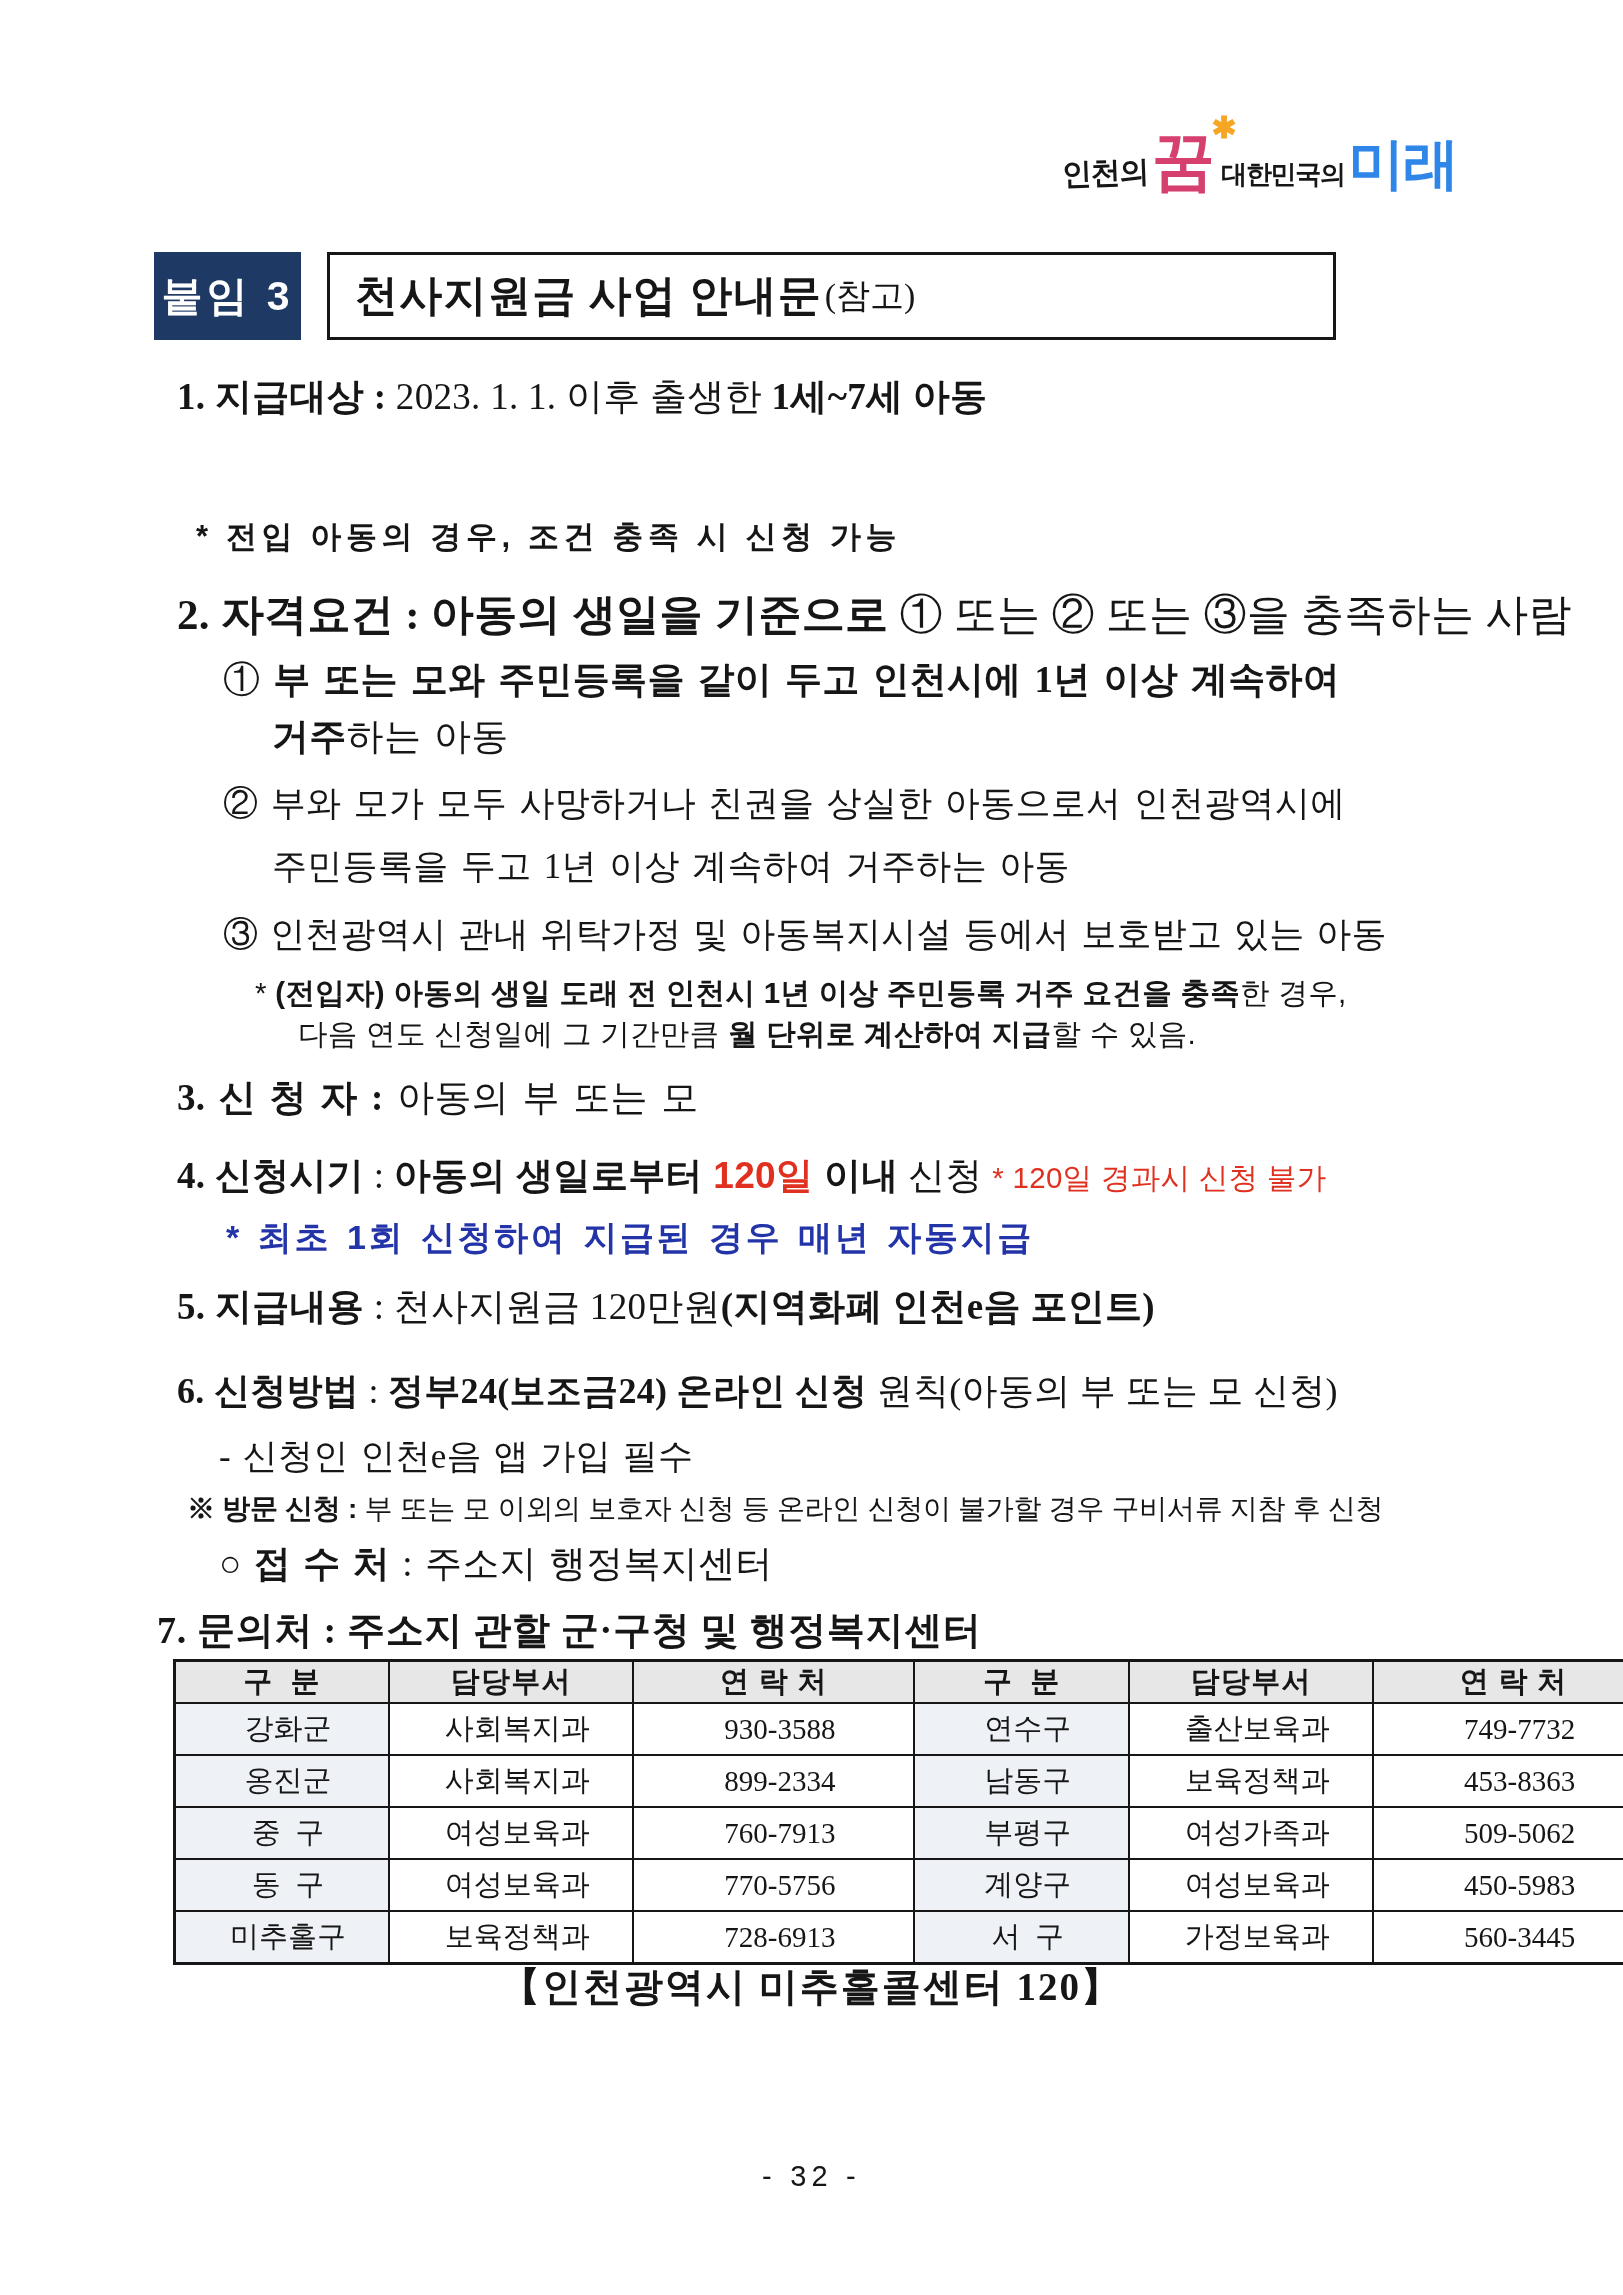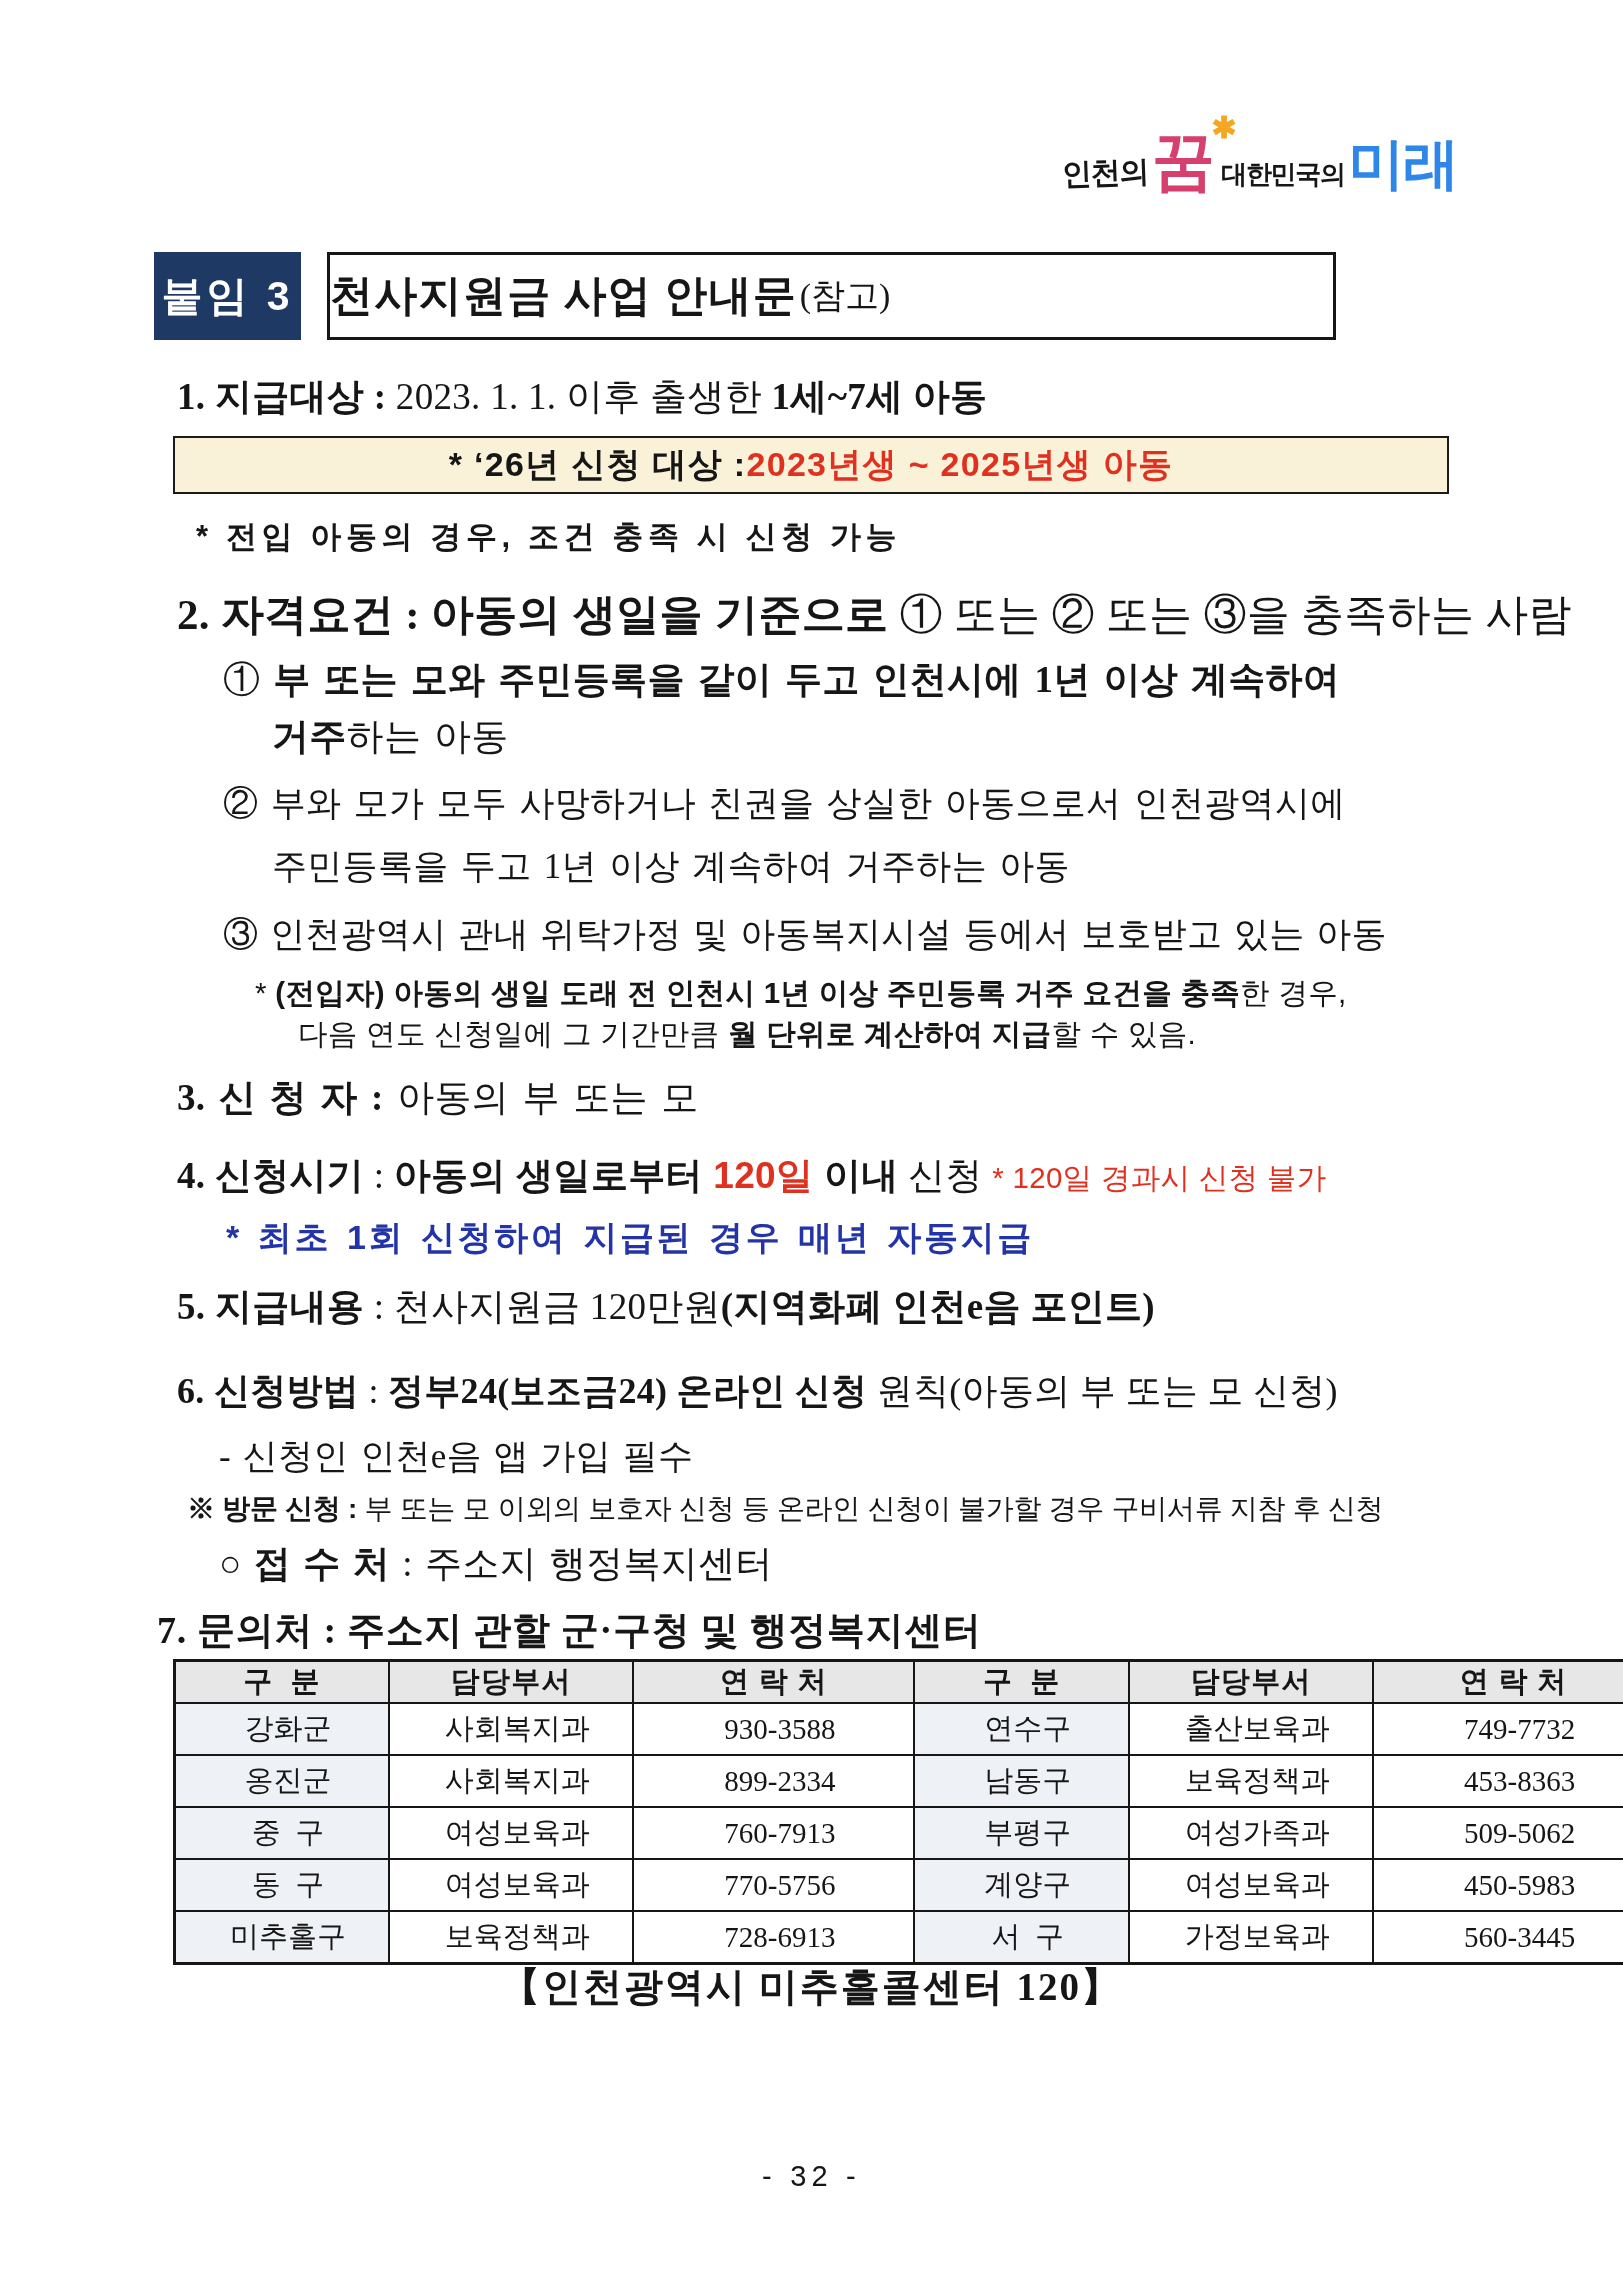--- a/index.html
+++ b/index.html
@@ -21,21 +21,21 @@
   .logo .t2{font-size:63px;color:var(--logo_pink);position:relative;margin:0 6.5px 0 3.9px;line-height:1;}
   .logo .star{position:absolute;top:-17px;right:-22px;font-size:30px;color:var(--star_orange);}
   .logo .t3{font-size:26px;letter-spacing:-1.3px;margin-right:3.9px;}
   .logo .t4{font-size:56px;color:var(--logo_blue);letter-spacing:-1.3px;line-height:1;}
   
   .hdr{position:absolute;left:154px;top:252px;width:1182px;display:flex;align-items:stretch;}
   .badge{background:var(--navy);color:#fff;width:147px;min-height:88px;
          display:flex;align-items:center;justify-content:center;
          font-family:"Liberation Sans",sans-serif;font-weight:700;font-size:41px;letter-spacing:3.9px;}
   .titlebox{margin-left:26px;flex:1;border:3.3px solid #161616;display:flex;align-items:center;
-            background:#fff;}
+            padding-left:25px;background:#fff;}
   .titlebox .main{font-weight:700;font-size:43px;letter-spacing:1.3px;}
   .titlebox .suffix{font-weight:400;font-size:34px;margin-left:2.6px;}
   
   .line{position:absolute;white-space:nowrap;font-size:35px;letter-spacing:0.3px;}
   .sb{font-family:"Liberation Serif",serif;font-weight:700;}
   .sn{font-family:"Liberation Serif",serif;font-weight:400;}
   .gb{font-family:"Liberation Sans",sans-serif;font-weight:700;}
   .gn{font-family:"Liberation Sans",sans-serif;font-weight:400;}
   .red{color:var(--red);} .blue{color:var(--blue);} .sm{font-size:29.5px;}
   
@@ -92,24 +92,20 @@
   <div class="hdr">
     <div class="badge">붙임 3</div>
     <div class="titlebox">
       <span class="main">천사지원금 사업 안내문</span>
       <span class="suffix">(참고)</span>
     </div>
   </div>
 
   <div class="line" id="ln-s1"><span class="sb">1. 지급대상 : </span><span class="sn">2023. 1. 1. 이후 출생한 </span><span class="sb">1세~7세 아동</span></div>
 
-  <div class="highlight">
-      <span class="gb">* ‘26년 신청 대상 : </span>
-      <span class="gb red">2023년생 ~ 2025년생 아동</span>
-    </div>
 
   <div class="line" id="ln-note1"><span class="gb">* 전입 아동의 경우, 조건 충족 시 신청 가능</span></div>
 
   <div class="line" id="ln-s2"><span class="sb">2. 자격요건 : </span><span class="gb">아동의 생일을 기준으로</span><span class="sn"> ① 또는 ② 또는 ③을 충족하는 사람</span></div>
   <div class="line" id="ln-c1a"><span class="sn">① </span><span class="sb">부 또는 모와 주민등록을 같이 두고 인천시에 1년 이상 계속하여</span></div>
   <div class="line" id="ln-c1b"><span class="sb">거주</span><span class="sn">하는 아동</span></div>
   <div class="line" id="ln-c2a"><span class="sn">② 부와 모가 모두 사망하거나 친권을 상실한 아동으로서 인천광역시에</span></div>
   <div class="line" id="ln-c2b"><span class="sn">주민등록을 두고 1년 이상 계속하여 거주하는 아동</span></div>
   <div class="line" id="ln-c3"><span class="sn">③ 인천광역시 관내 위탁가정 및 아동복지시설 등에서 보호받고 있는 아동</span></div>
   <div class="line" id="ln-t1"><span class="gn">* </span><span class="gb">(전입자) 아동의 생일 도래 전 인천시 1년 이상 주민등록 거주 요건을 충족</span><span class="gn">한 경우,</span></div>

